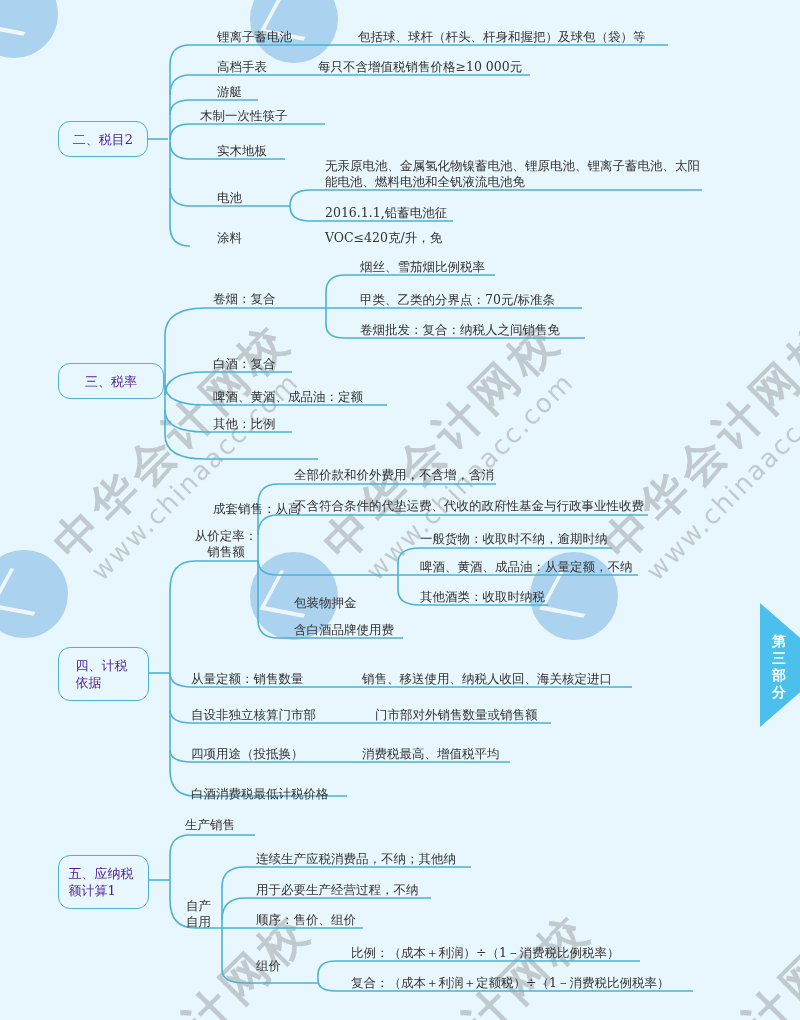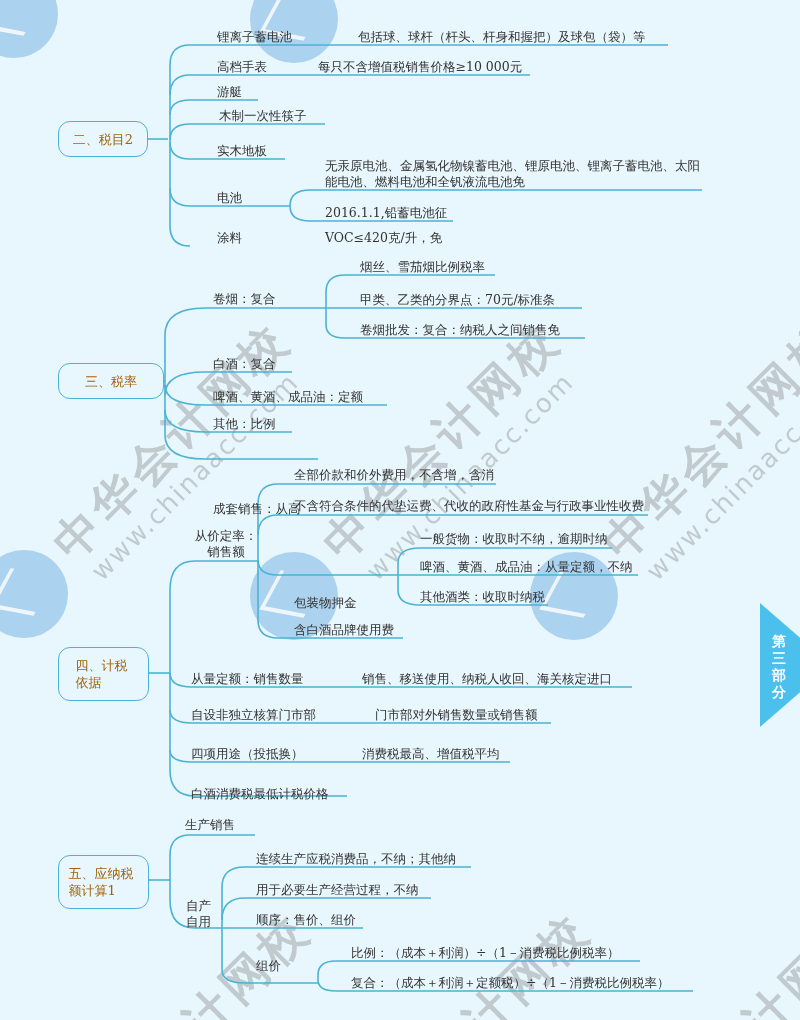--- a/index.html
+++ b/index.html
@@ -9,21 +9,21 @@
     font-family: "DejaVu Serif", "Liberation Serif", serif;
     color: #333;
     position: relative;
   }
   #canvas { position: absolute; left: 0; top: 0; width: 800px; height: 1020px; }
   .lines path, .lines line { fill: none; stroke: #4bb3d3; stroke-width: 1.6; }
   .root-box {
     position: absolute; box-sizing: border-box;
     border: 1.8px solid #4bb3d3; border-radius: 12px;
     background: #e8f6fd;
-    font-size: 13px; color: #a16207; line-height: 17px;
+    font-size: 13px; color: #4c1d95; line-height: 17px;
     display: flex; align-items: center; justify-content: center; text-align: left;
   }
   .label {
     position: absolute; font-size: 12.5px; color: #333; white-space: nowrap;
     line-height: 16px;
   }
   .label.ml { white-space: normal; }
   .watermark-text {
     position: absolute; font-family: "DejaVu Sans", "Liberation Sans", sans-serif;
     color: rgba(120,120,120,0.35); transform-origin: left top; white-space: nowrap;
@@ -125,21 +125,21 @@
 </svg>
 
 <div class="root-box" style="left:58px; top:121px; width:90px; height:36px;">
   <span>二、税目2</span>
 </div>
 <div class="label" style="left:217px; top:29px;">锂离子蓄电池</div>
 <div class="label" style="left:358px; top:29px;">包括球、球杆（杆头、杆身和握把）及球包（袋）等</div>
 <div class="label" style="left:217px; top:59px;">高档手表</div>
 <div class="label" style="left:318px; top:59px;">每只不含增值税销售价格≥10 000元</div>
 <div class="label" style="left:217px; top:84px;">游艇</div>
-<div class="label" style="left:219px; top:108px;">木制一次性筷子</div>
+<div class="label" style="left:200px; top:108px;">木制一次性筷子</div>
 <div class="label" style="left:217px; top:143px;">实木地板</div>
 <div class="label" style="left:217px; top:190px;">电池</div>
 <div class="label ml" style="left:325px; top:158px; width:380px;">无汞原电池、金属氢化物镍蓄电池、锂原电池、锂离子蓄电池、太阳能电池、燃料电池和全钒液流电池免</div>
 <div class="label" style="left:325px; top:205px;">2016.1.1,铅蓄电池征</div>
 <div class="label" style="left:217px; top:230px;">涂料</div>
 <div class="label" style="left:325px; top:230px;">VOC≤420克/升，免</div>
 
 <div class="root-box" style="left:58px; top:363px; width:106px; height:36px;">
   <span>三、税率</span>
 </div>

